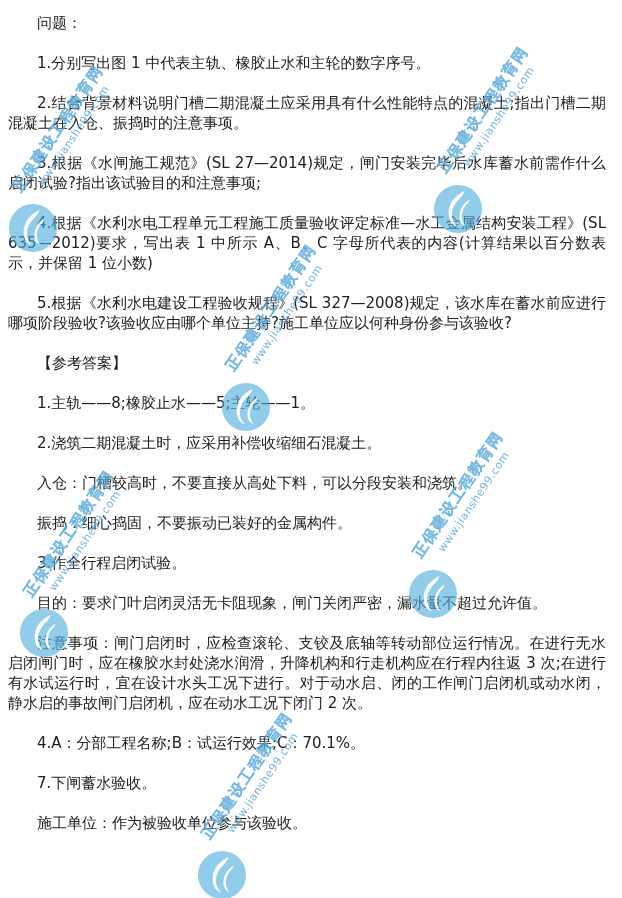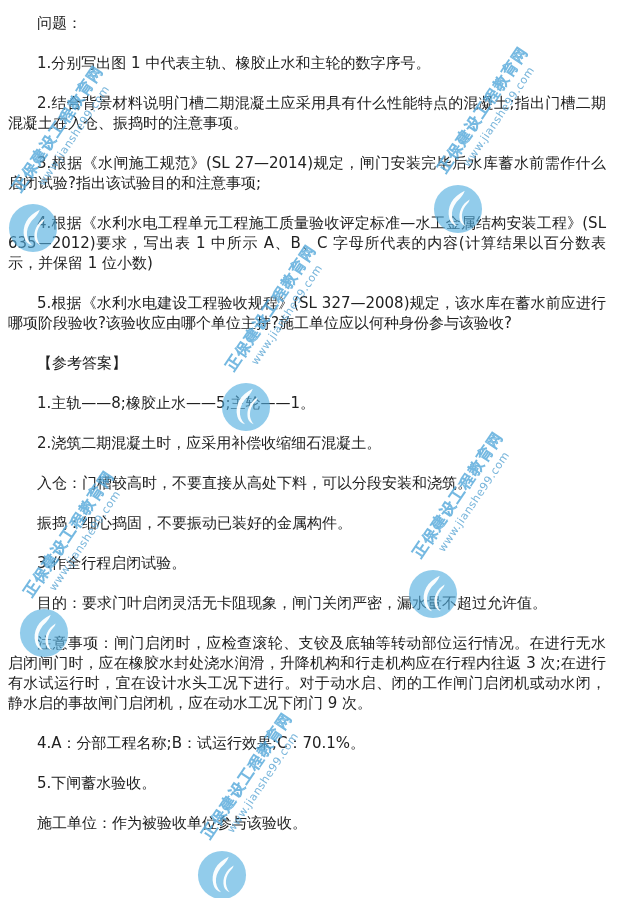--- a/index.html
+++ b/index.html
@@ -62,23 +62,23 @@
     <p>3.根据《水闸施工规范》(SL 27—2014)规定，闸门安装完毕后水库蓄水前需作什么启闭试验?指出该试验目的和注意事项;</p>
     <p>4.根据《水利水电工程单元工程施工质量验收评定标准—水工金属结构安装工程》(SL 635—2012)要求，写出表 1 中所示 A、B、C 字母所代表的内容(计算结果以百分数表示，并保留 1 位小数)</p>
     <p>5.根据《水利水电建设工程验收规程》(SL 327—2008)规定，该水库在蓄水前应进行哪项阶段验收?该验收应由哪个单位主持?施工单位应以何种身份参与该验收?</p>
     <p>【参考答案】</p>
     <p>1.主轨——8;橡胶止水——5;主轮——1。</p>
     <p>2.浇筑二期混凝土时，应采用补偿收缩细石混凝土。</p>
     <p>入仓：门槽较高时，不要直接从高处下料，可以分段安装和浇筑。</p>
     <p>振捣：细心捣固，不要振动已装好的金属构件。</p>
     <p>3.作全行程启闭试验。</p>
     <p>目的：要求门叶启闭灵活无卡阻现象，闸门关闭严密，漏水量不超过允许值。</p>
-    <p>注意事项：闸门启闭时，应检查滚轮、支铰及底轴等转动部位运行情况。在进行无水启闭闸门时，应在橡胶水封处浇水润滑，升降机构和行走机构应在行程内往返 3 次;在进行有水试运行时，宜在设计水头工况下进行。对于动水启、闭的工作闸门启闭机或动水闭，静水启的事故闸门启闭机，应在动水工况下闭门 9 次。</p>
+    <p>注意事项：闸门启闭时，应检查滚轮、支铰及底轴等转动部位运行情况。在进行无水启闭闸门时，应在橡胶水封处浇水润滑，升降机构和行走机构应在行程内往返 3 次;在进行有水试运行时，宜在设计水头工况下进行。对于动水启、闭的工作闸门启闭机或动水闭，静水启的事故闸门启闭机，应在动水工况下闭门 2 次。</p>
     <p>4.A：分部工程名称;B：试运行效果;C：70.1%。</p>
-    <p>5.下闸蓄水验收。</p>
+    <p>7.下闸蓄水验收。</p>
     <p>施工单位：作为被验收单位参与该验收。</p>
   </div>
 
   <div class="wm" style="left:33px; top:228px;">
     <svg class="wm-logo" viewBox="0 0 52 52" xmlns="http://www.w3.org/2000/svg">
       <circle cx="26" cy="26" r="25" fill="#4FACDF" fill-opacity="0.62"></circle>
       <path d="M33 7 C20 13 14 24 17 36 C18 40 21 43 25 44 C17 36 18 24 28 15 C30 13 32 10 33 7 Z" fill="#ffffff" fill-opacity="0.95"></path>
       <path d="M38 16 C30 21 26 29 28 38 C29 41 31 43 34 44 C28 37 29 27 36 20 C37 19 38 17 38 16 Z" fill="#ffffff" fill-opacity="0.95"></path>
     </svg>
     <div class="wm-text">

